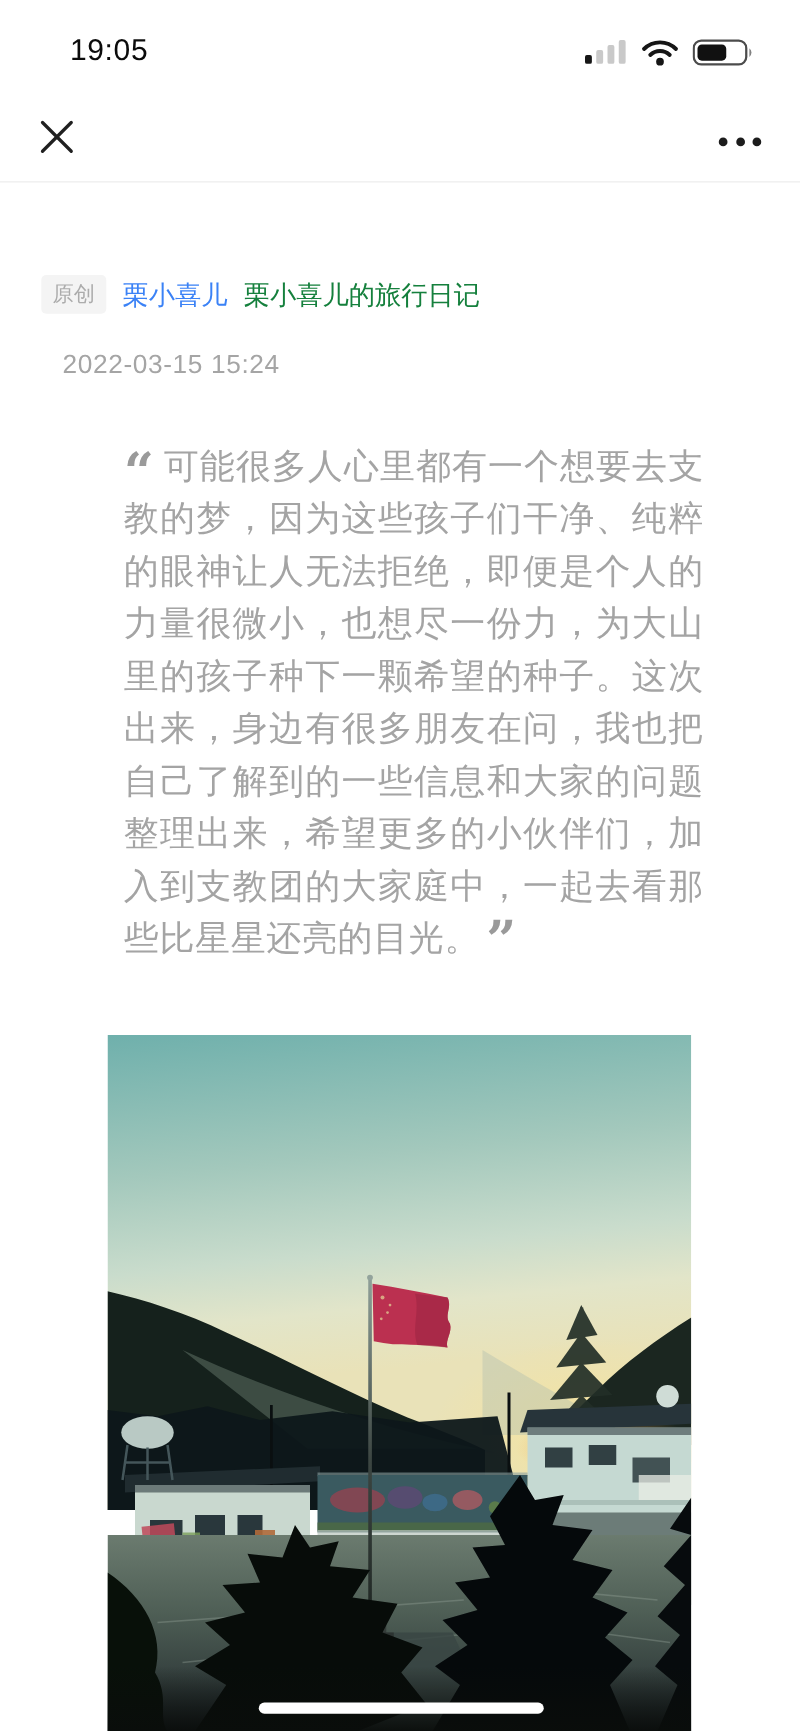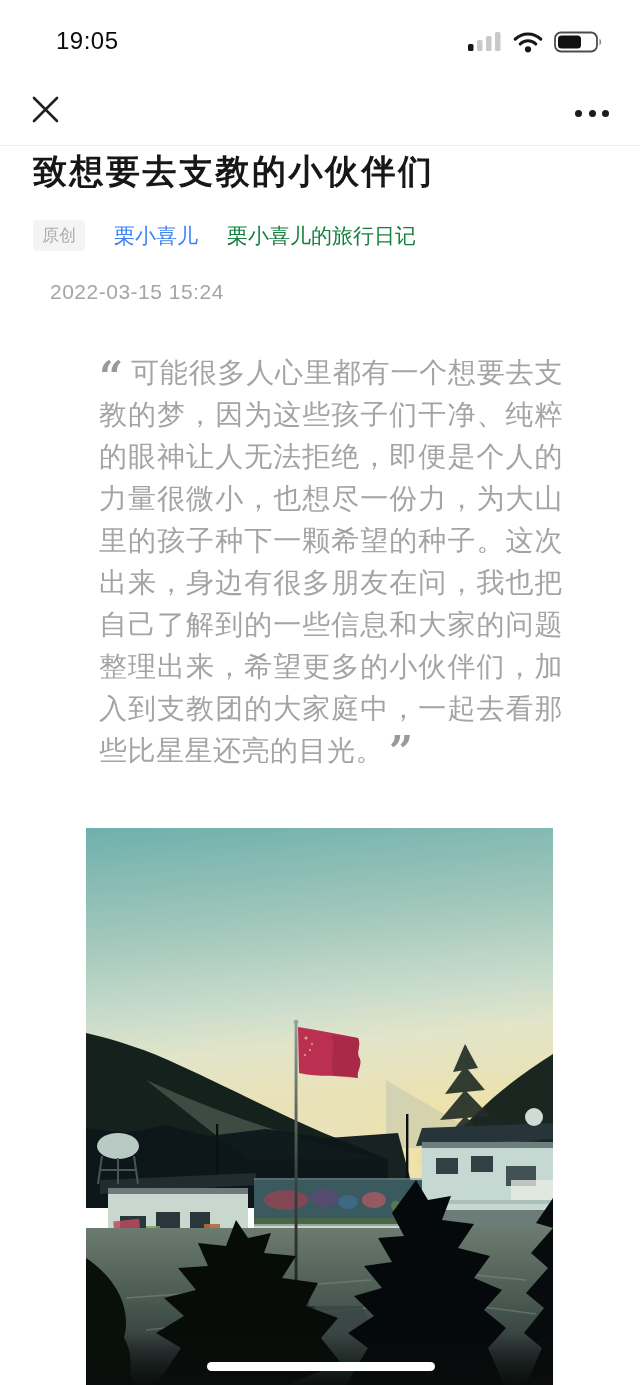--- a/index.html
+++ b/index.html
@@ -16,21 +16,21 @@
   
   .close-btn { position:absolute; left:32px; top:96px; width:27px; height:27px; cursor:pointer; }
   .more-btn { position:absolute; right:31px; top:100px; width:34px; height:26px; display:flex; align-items:center; justify-content:space-between; cursor:pointer; }
   .more-btn i { width:7px; height:7px; border-radius:50%; background:#1c1c1c; }
   .divider { position:absolute; left:0; top:145px; width:640px; height:1px; background:#ededed; }
   
   .title {
     position:absolute; left:33px; top:149px; width:590px;
     font-size:34px; font-weight:700; letter-spacing:2.5px; line-height:44px; color:#171717;
   }
-  .byline { position:absolute; left:33px; top:220px; display:flex; align-items:center; gap:29px; font-size:21px; }
+  .byline { position:absolute; left:33px; top:220px; display:flex; align-items:center; gap:13px; font-size:21px; }
   .badge { background:#f4f4f4; color:#acacac; font-size:17px; line-height:17px; padding:7px 9px; border-radius:4px; }
   .author { color:#3b82f6; }
   .account { color:#15803d; cursor:pointer; }
   .date { position:absolute; left:50px; top:280px; font-size:21px; color:#a5a5a5; letter-spacing:.5px; }
   
   .quote {
     position:absolute; left:99px; top:352px; width:464px;
     font-size:28px; line-height:42px; letter-spacing:.5px;
     color:#a4a4a4; text-align:justify;
   }
@@ -81,21 +81,20 @@
       <path d="M2 2 L25 25 M25 2 L2 25" stroke="#202020" stroke-width="2.6" stroke-linecap="round"></path>
     </svg>
   </div>
   <div class="more-btn">
     <i></i>
       <i></i>
       <i></i>
   </div>
   <div class="divider"></div>
 
-  <h1 class="title" style="margin:0;">致想要去支教的小伙伴们</h1>
   <div class="byline">
     <span class="badge">原创</span>
     <span class="author">栗小喜儿</span>
     <span class="account">栗小喜儿的旅行日记</span>
   </div>
   <div class="date">2022-03-15 15:24</div>
 
   <div class="quote">
     <span class="qmark open">“</span><span>可能很多人心里都有一个想要去支教的梦，因为这些孩子们干净、纯粹的眼神让人无法拒绝，即便是个人的力量很微小，也想尽一份力，为大山里的孩子种下一颗希望的种子。这次出来，身边有很多朋友在问，我也把自己了解到的一些信息和大家的问题整理出来，希望更多的小伙伴们，加入到支教团的大家庭中，一起去看那些比星星还亮的目光。</span><span class="qmark close">”</span>
   </div>

